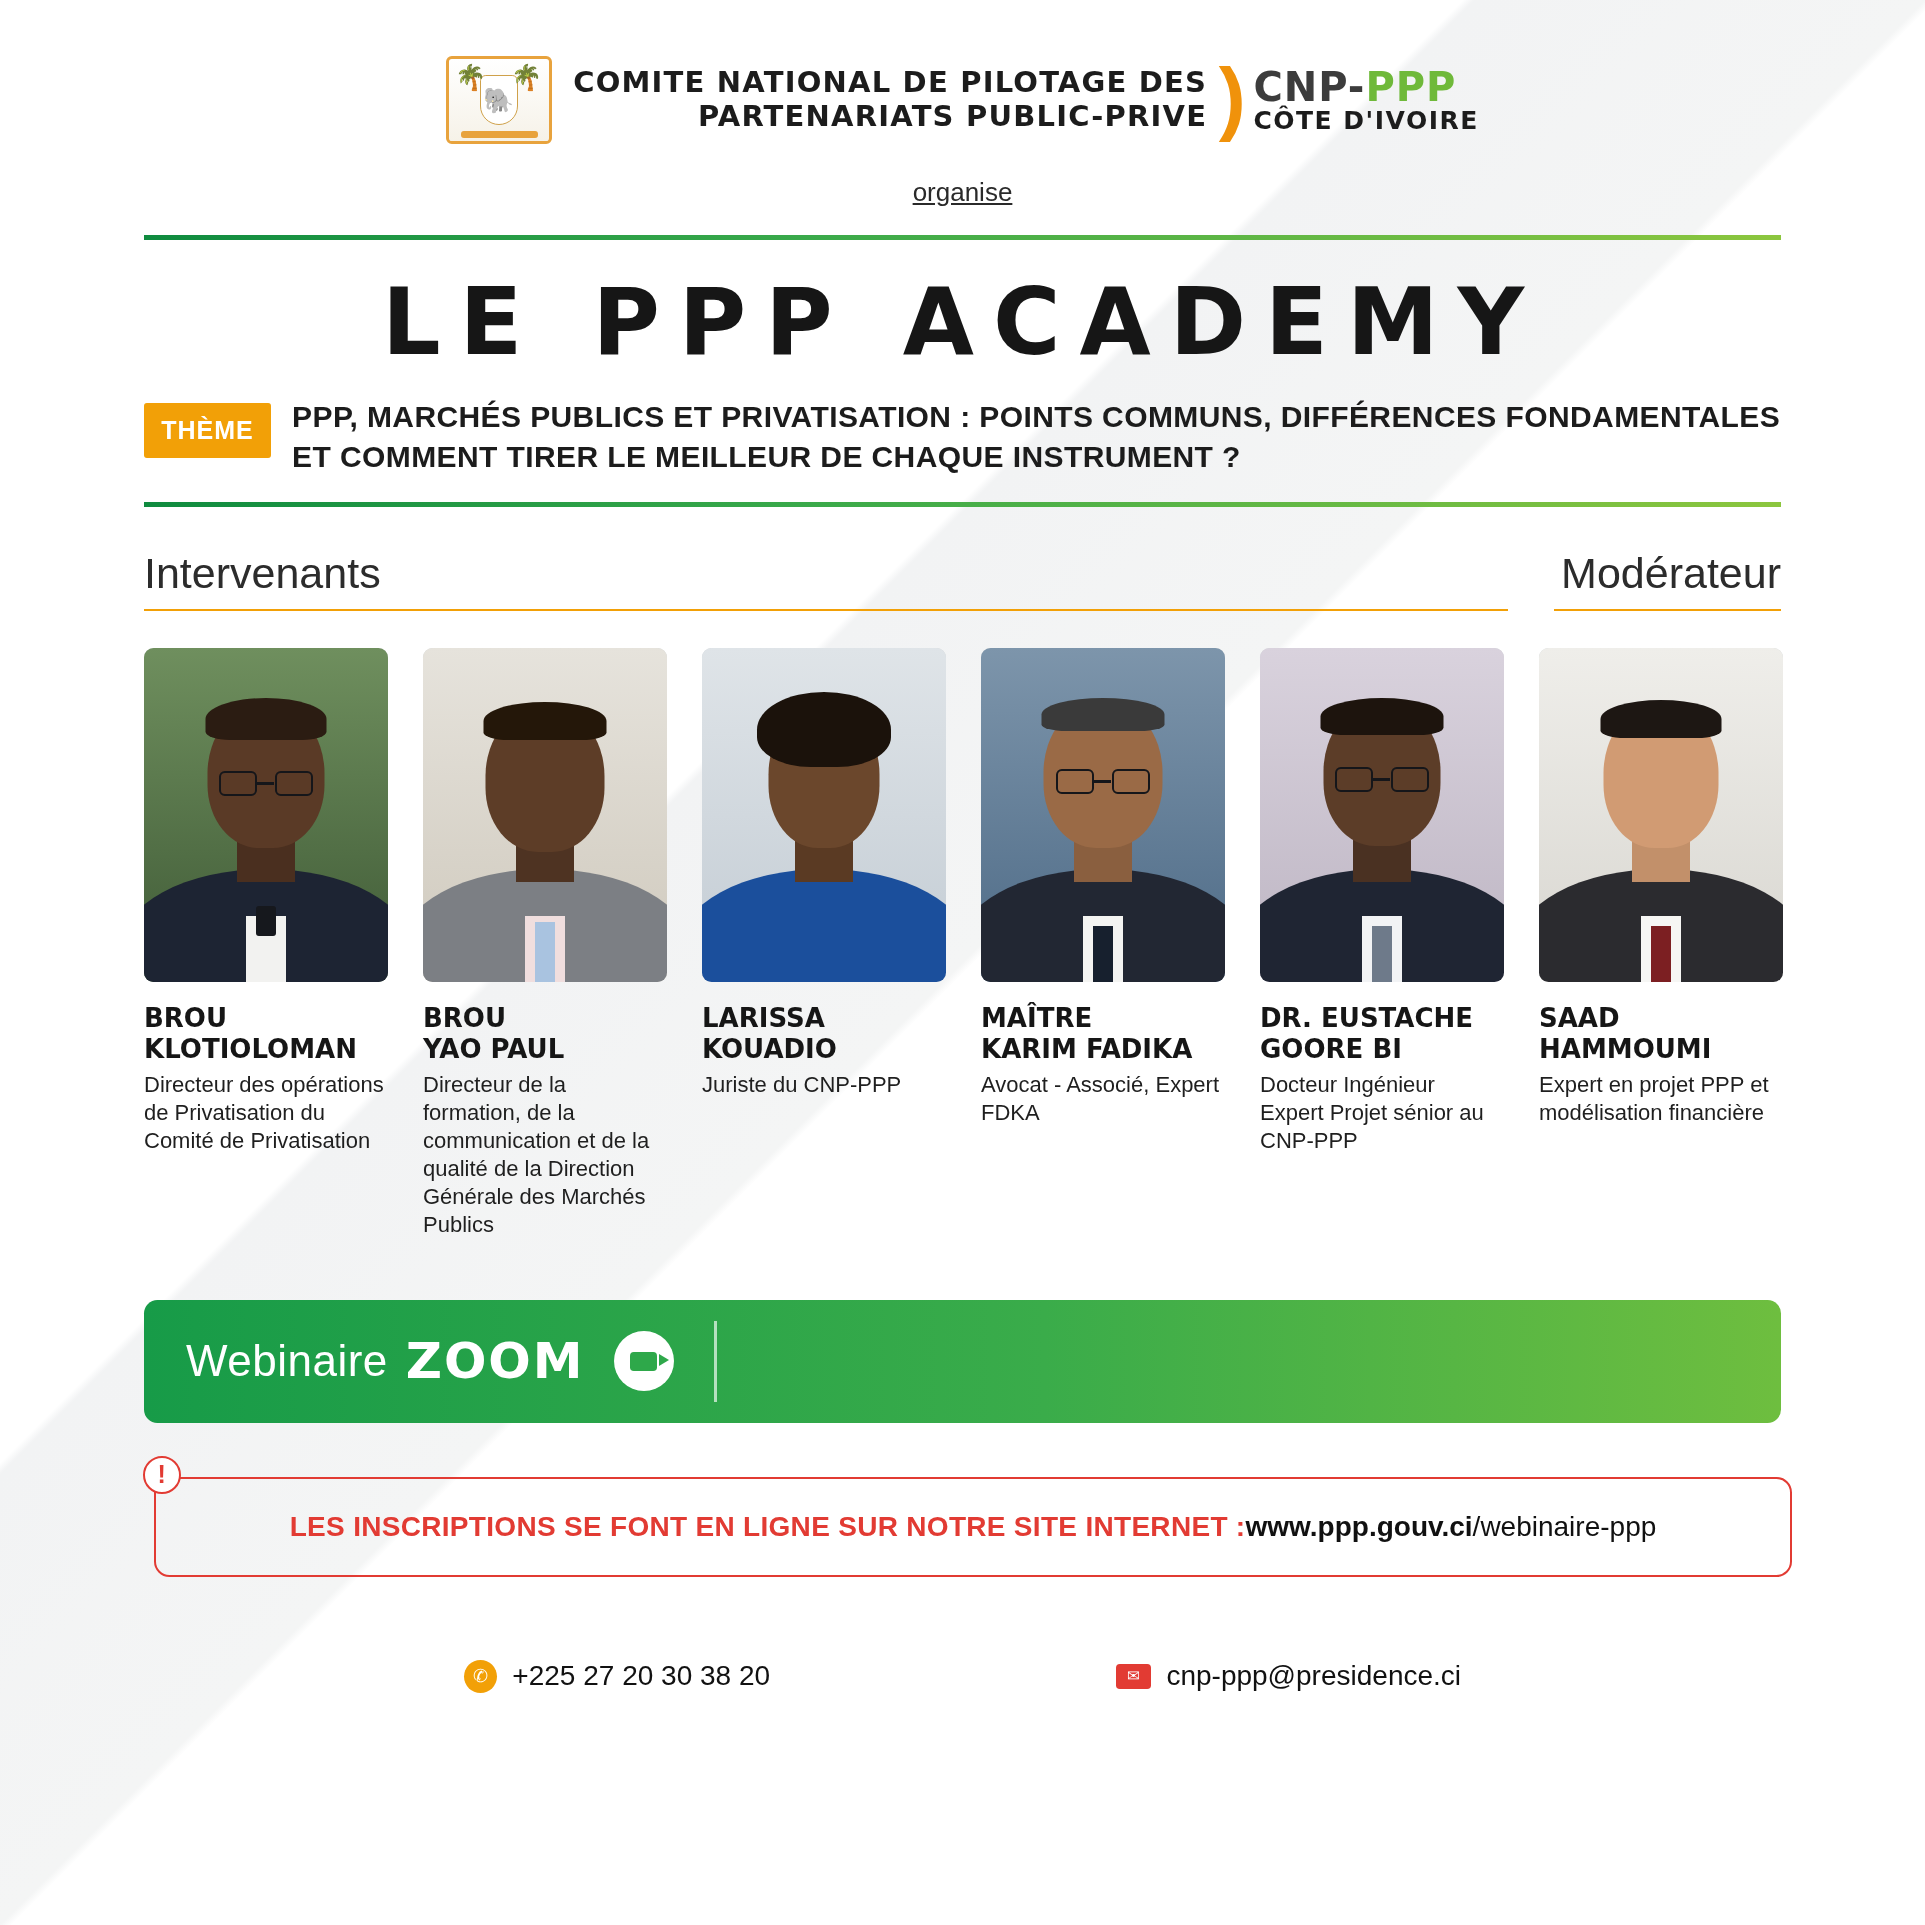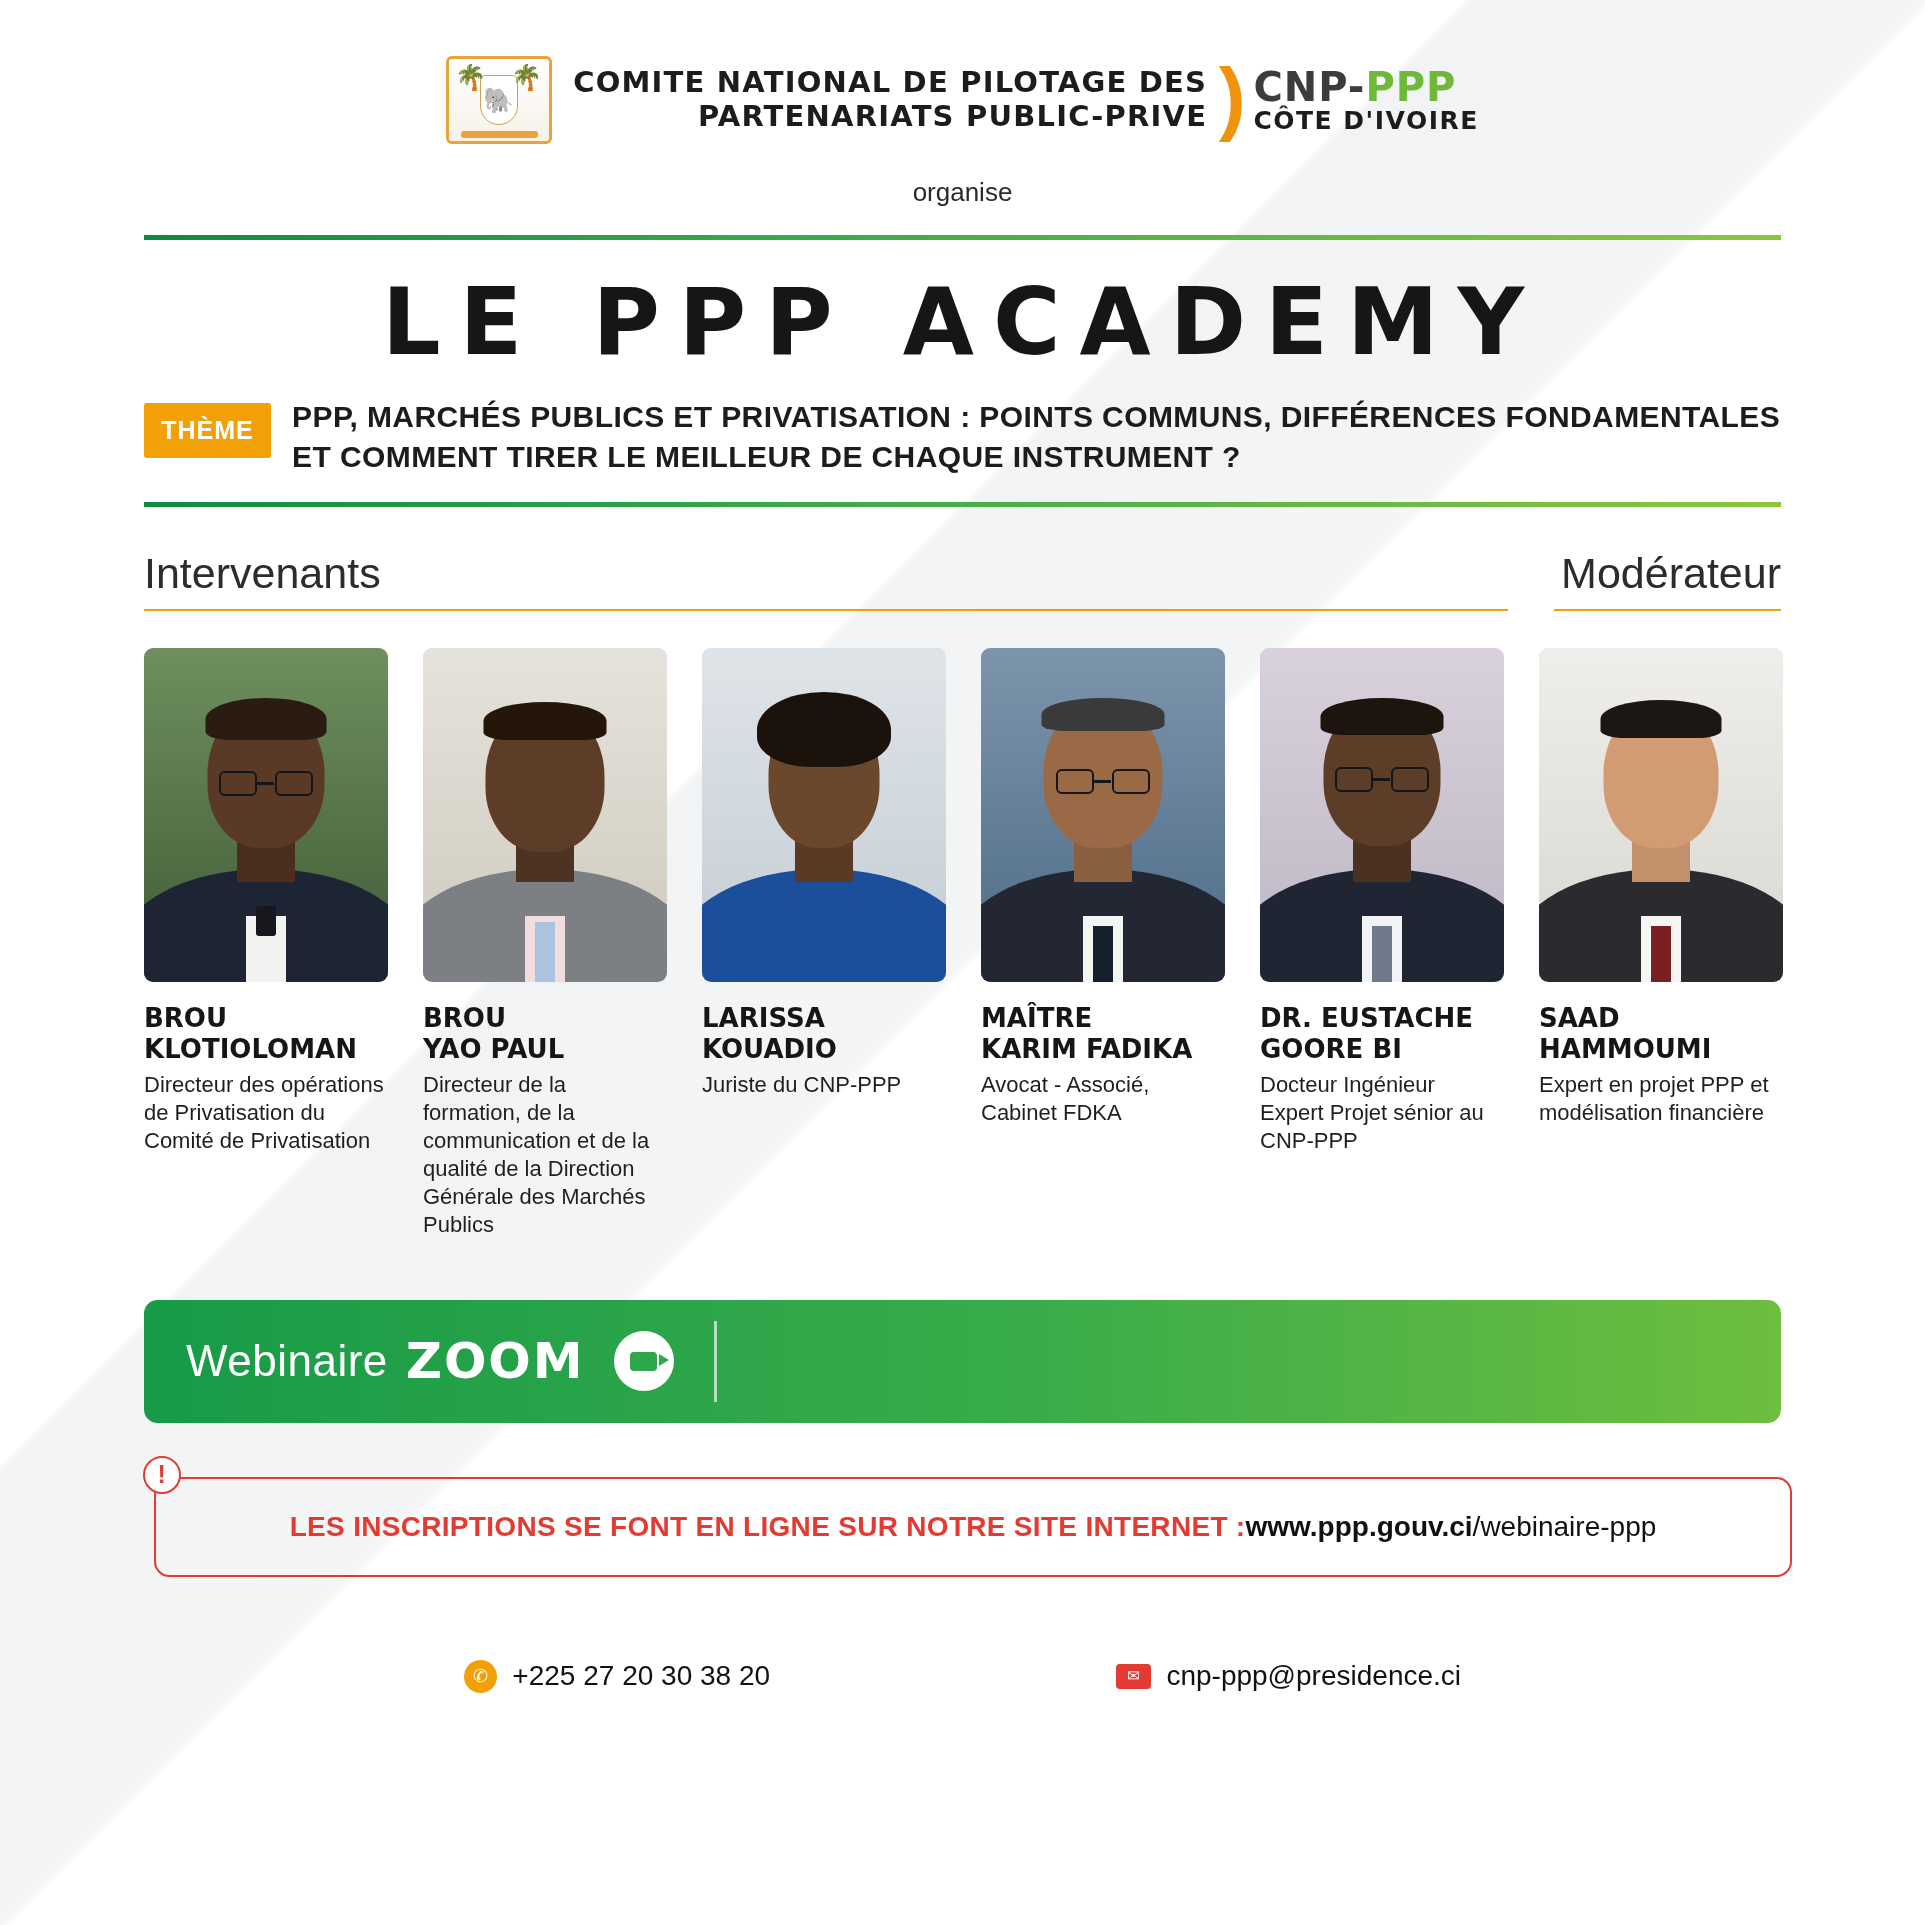--- a/index.html
+++ b/index.html
@@ -57,21 +57,21 @@
     font-family: "DejaVu Sans", sans-serif;
   }
   .hdr-right .cnp .c1 { color: #3c3c3c; }
   .hdr-right .cnp .c2 { color: #6fb93a; }
   .hdr-right .ci {
     font-size: 25px; font-weight: bold; color: #1c1c1c; letter-spacing: 1.5px;
     font-family: "DejaVu Sans", sans-serif;
   }
   .organise {
     text-align: center; margin-top: 33px;
-    font-size: 26px; color: #2a2a2a;
+    font-size: 26px; color: #2a2a2a; text-decoration: underline;
   }
 
   
   .title-block { margin: 27px 144px 0 144px; }
   .rule {
     height: 4.8px; width: 100%;
     background: linear-gradient(90deg, #0f8b3f 0%, #39a94a 40%, #8cc63e 100%);
   }
   .main-title {
     text-align: center;
@@ -333,21 +333,21 @@
             <span class="l"></span>
             <i></i>
             <span class="r"></span>
           </div>
       </div>
       <div class="name">
         <div>MAÎTRE</div>
         <div>KARIM FADIKA</div>
       </div>
       <div class="role">Avocat - Associé,
-Cabinet FDKA</div>
+Expert FDKA</div>
     </div>
 
     <div class="card">
       <div class="photo">
         <div class="bg" style="background:linear-gradient(#d9d2dd,#bdb5c3);"></div>
         <div class="suit" style="background:#1f2533;"></div>
         <div class="shirt" style="background:#f2f3f5;"></div>
         <div class="tie" style="background:#6e7a8a;height:17%;left:46%;width:8%;"></div>
         <div class="neck" style="background:#4a3122;bottom:30%;"></div>
         <div class="head" style="width:117px;height:144px;top:54px;background:#5c3d28;"></div>

